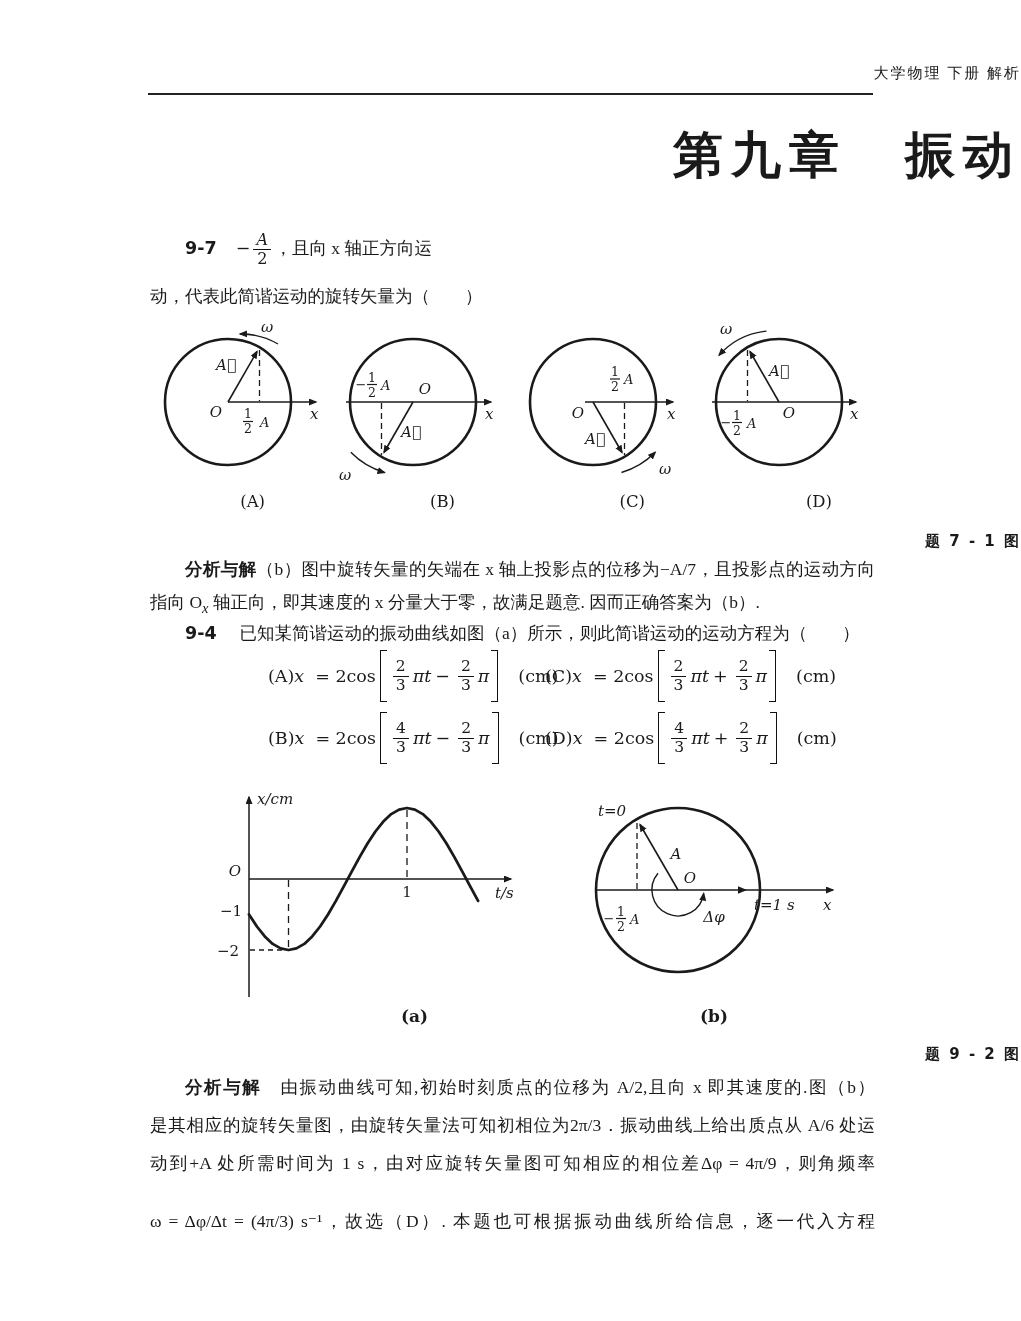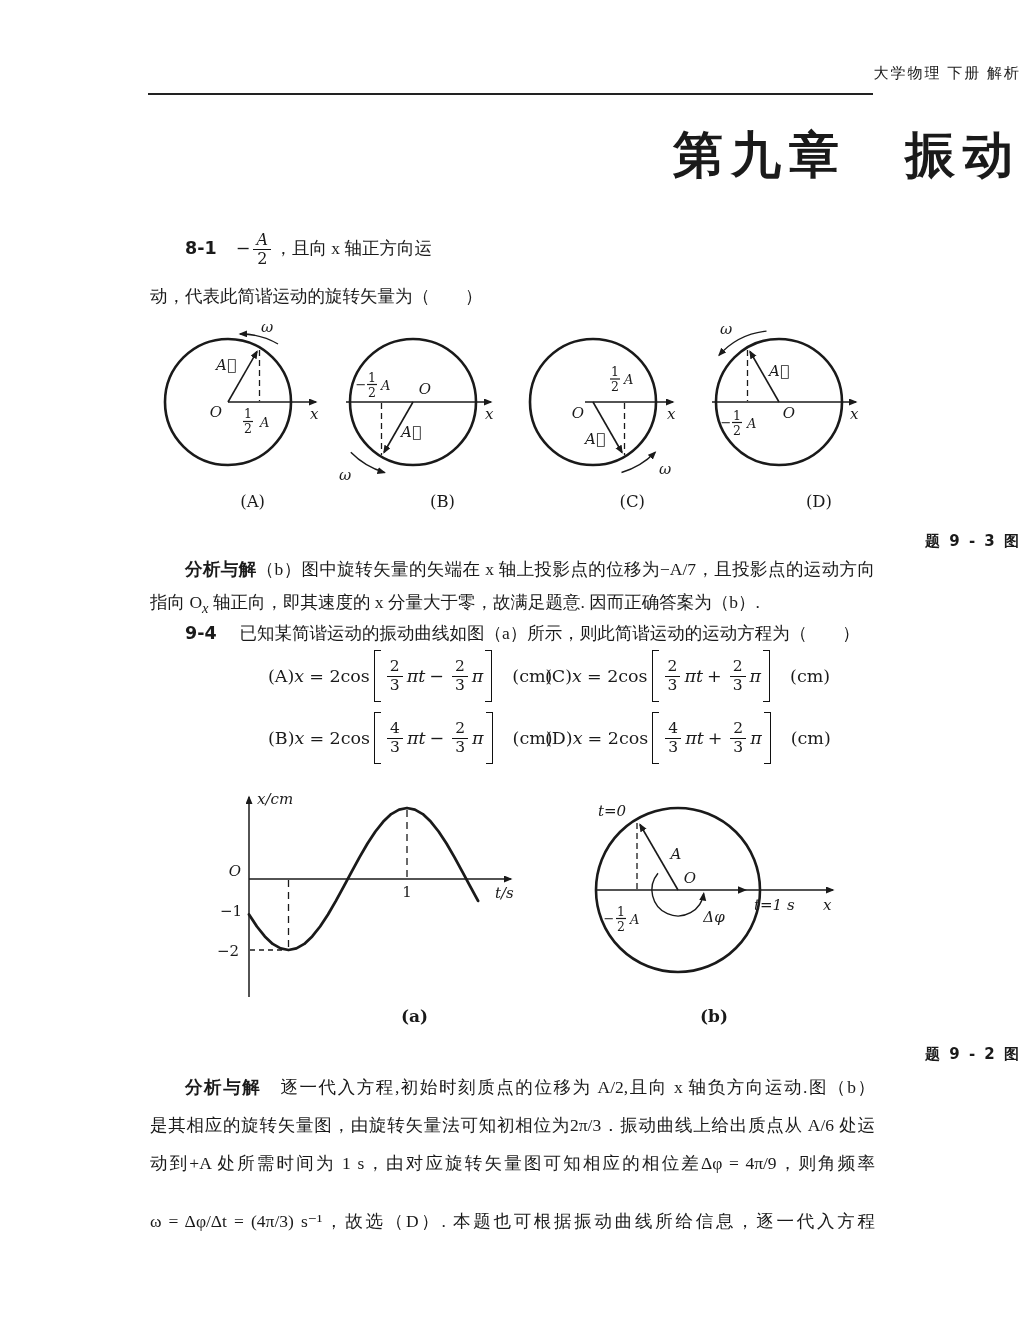--- a/index.html
+++ b/index.html
@@ -12,21 +12,21 @@
   b.lbl{font-family:"DejaVu Sans",sans-serif;font-weight:bold}
   
   .fstack{display:inline-flex;flex-direction:column;align-items:center;
           font-family:"DejaVu Serif",serif;font-size:16px;line-height:1.12;
           vertical-align:middle;margin:0 3px}
   .fstack .fd{border-top:1.6px solid #111;padding:0 4px}
   .fsign{margin-left:5px;font-family:"DejaVu Serif",serif}
   
   .eq{display:flex;align-items:center;font-family:"DejaVu Serif",serif;font-size:17.5px;white-space:nowrap}
   .eq i{font-style:italic}
-  .eq .rel{margin:0 2px 0 5px}
+  .eq .rel{margin:0 2px 0 11px}
   .eq .frac{display:inline-flex;flex-direction:column;align-items:center;
             font-size:15.5px;line-height:1.1;margin:0 4px}
   .eq .frac .den{border-top:1.5px solid #111;padding:0 3px}
   .eq .brk{width:6px;height:50px;margin:0 2px}
   .eq .brk.l{border-left:1.8px solid #111;border-top:1.8px solid #111;border-bottom:1.8px solid #111}
   .eq .brk.r{border-right:1.8px solid #111;border-top:1.8px solid #111;border-bottom:1.8px solid #111}
   .eq .sgn{margin:0 4px}
   .eq .unit{margin-left:18px}
   .cap{font-weight:bold;font-size:15px;font-family:"DejaVu Sans",sans-serif;letter-spacing:2px}
   .optlbl{font-size:16.5px;font-family:"DejaVu Serif",serif}
@@ -49,21 +49,21 @@
     </marker>
   </defs>
 </svg>
 
 <div class="abs center" style="top:64px;left:0;width:1021px;font-size:15px;letter-spacing:2px">大学物理 下册 解析</div>
 <div class="abs" style="top:93px;left:148px;width:725px;border-top:2px solid #222;height:0"></div>
 
 <div class="abs center" style="top:122px;left:0;width:1021px;font-size:50px;font-weight:bold;letter-spacing:8px;font-family:'DejaVu Sans',sans-serif">第九章　振动</div>
 
 <div class="abs para" style="left:185px;top:219px;width:705px;height:60px;display:flex;align-items:center;white-space:nowrap">
-  <b class="lbl">8-1</b>
+  <b class="lbl">9-7</b>
   <span style="display:inline-block;width:14px"></span>
   <span class="fsign">−</span>
   <span class="fstack">
     <i>A</i>
     <span class="fd">2</span>
   </span>
   <span>，且向 x 轴正方向运</span>
 </div>
 <div class="abs para" style="left:150px;top:283px;width:725px">动，代表此简谐运动的旋转矢量为（　　）</div>
 
@@ -131,21 +131,21 @@
   <text class="s12" x="53" y="112.5" text-anchor="middle">2</text>
   <text class="it s13" x="63" y="106">A</text>
   <text class="it s15" x="166" y="97">x</text>
 </svg>
 
 <span class="abs center optlbl" style="left:185px;top:492px;width:80px">(A)</span>
 <span class="abs center optlbl" style="left:375px;top:492px;width:80px">(B)</span>
 <span class="abs center optlbl" style="left:565px;top:492px;width:80px">(C)</span>
 <span class="abs center optlbl" style="left:752px;top:492px;width:80px">(D)</span>
 
-<div class="abs center cap" style="left:0;top:532px;width:1021px">题 9 - 3 图</div>
+<div class="abs center cap" style="left:0;top:532px;width:1021px">题 7 - 1 图</div>
 
 <div class="abs para just" style="left:185px;top:556px;width:690px">
   <b class="lbl">分析与解</b><span>（b）图中旋转矢量的矢端在 x 轴上投影点的位移为−A/7，且投影点的运动方向</span>
 </div>
 <div class="abs para" style="left:150px;top:589px;width:725px">
   <span>指向 O</span><sub style="font-style:italic">x</sub><span> 轴正向，即其速度的 x 分量大于零，故满足题意. 因而正确答案为（b）.</span>
 </div>
 
 <div class="abs para" style="left:185px;top:620px;width:705px;white-space:nowrap">
   <b class="lbl">9-4</b>
@@ -264,17 +264,17 @@
   <text class="it s15" x="199" y="120">t=1 s</text>
   <text class="it s15" x="268" y="120">x</text>
 </svg>
 
 <span class="abs center figlbl" style="left:348px;top:1006px;width:80px">(a)</span>
 <span class="abs center figlbl" style="left:648px;top:1006px;width:80px">(b)</span>
 
 <div class="abs center cap" style="left:0;top:1045px;width:1021px">题 9 - 2 图</div>
 
 <div class="abs para just" style="left:185px;top:1074px;width:690px">
-  <b class="lbl">分析与解</b><span>　逐一代入方程,初始时刻质点的位移为 A/2,且向 x 轴负方向运动.图（b）</span>
+  <b class="lbl">分析与解</b><span>　由振动曲线可知,初始时刻质点的位移为 A/2,且向 x 即其速度的.图（b）</span>
 </div>
 <div class="abs para just" style="left:150px;top:1112px;width:725px">是其相应的旋转矢量图，由旋转矢量法可知初相位为2π/3．振动曲线上给出质点从 A/6 处运</div>
 <div class="abs para just" style="left:150px;top:1150px;width:725px">动到+A 处所需时间为 1 s，由对应旋转矢量图可知相应的相位差Δφ = 4π/9，则角频率</div>
 <div class="abs para just" style="left:150px;top:1208px;width:725px">ω = Δφ/Δt = (4π/3) s⁻¹，故选（D）. 本题也可根据振动曲线所给信息，逐一代入方程</div>
 
 </body></html>

